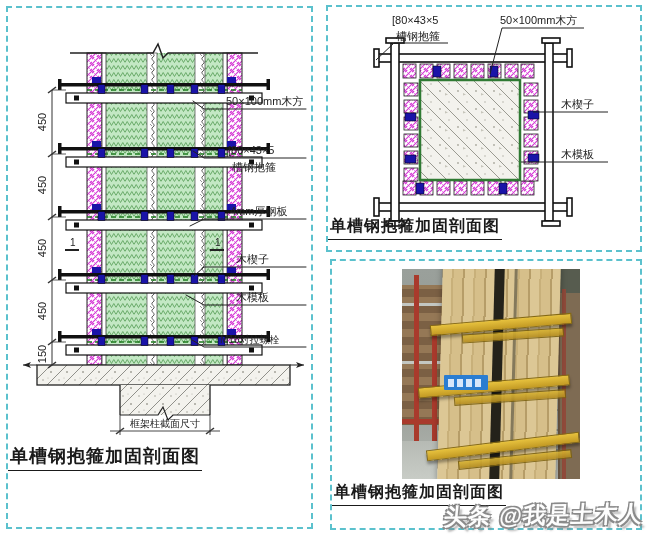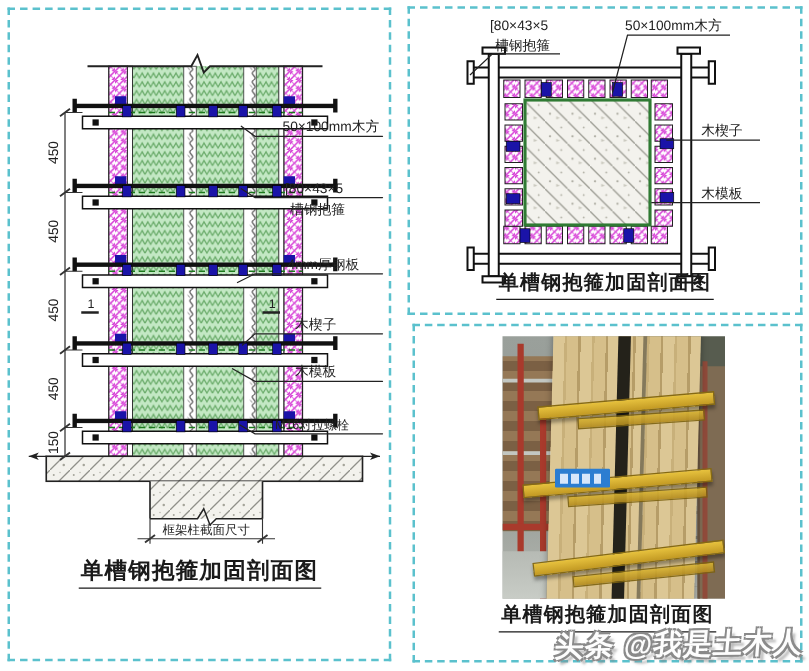--- a/index.html
+++ b/index.html
@@ -7,21 +7,21 @@
          font-family:"Liberation Sans",sans-serif;}
   .panel{position:absolute;border:2px dashed #5bc1cd;background:#ffffff;box-sizing:border-box;}
   #panel-section{left:6px;top:6px;width:307px;height:523px;}
   #panel-plan{left:326px;top:5px;width:316px;height:247px;}
   #panel-photo{left:330px;top:259px;width:312px;height:271px;}
   svg{position:absolute;left:0;top:0;}
   svg text{fill:#222;}
   .lbl{font:11px "Liberation Sans",sans-serif;}
   .dim{font:11px "Liberation Sans",sans-serif;}
   .small{font:10px "Liberation Sans",sans-serif;}
-  .caption{position:absolute;left:0;right:0;text-align:center;}
+  .caption{position:absolute;left:0;right:0;}
   .caption span{display:inline-block;font-family:"Liberation Serif",serif;font-weight:bold;
                 color:#1a1a1a;border-bottom:1.5px solid #1a1a1a;padding:0 2px 2px 2px;letter-spacing:1px;}
   #cap-section{top:436px;} #cap-section span{font-size:18px;}
   #cap-plan{top:209px;}    #cap-plan span{font-size:16px;}
   #cap-photo{top:221px;}   #cap-photo span{font-size:16px;}
 
   
   #photo{position:absolute;left:70px;top:8px;width:178px;height:210px;overflow:hidden;
          background:linear-gradient(180deg,#9aa09b 0%,#939892 55%,#b4b8b2 100%);}
   .foliage{position:absolute;right:0;top:0;width:70px;height:26px;background:#575c4f;}

